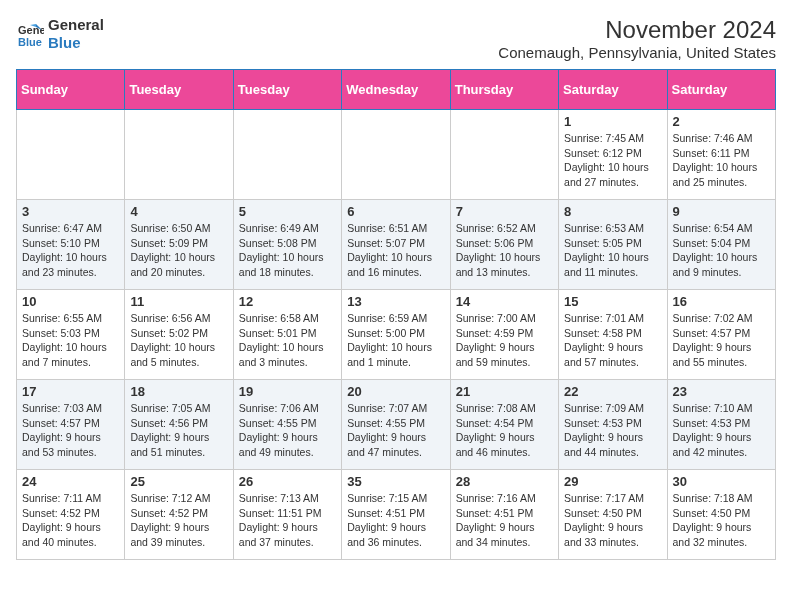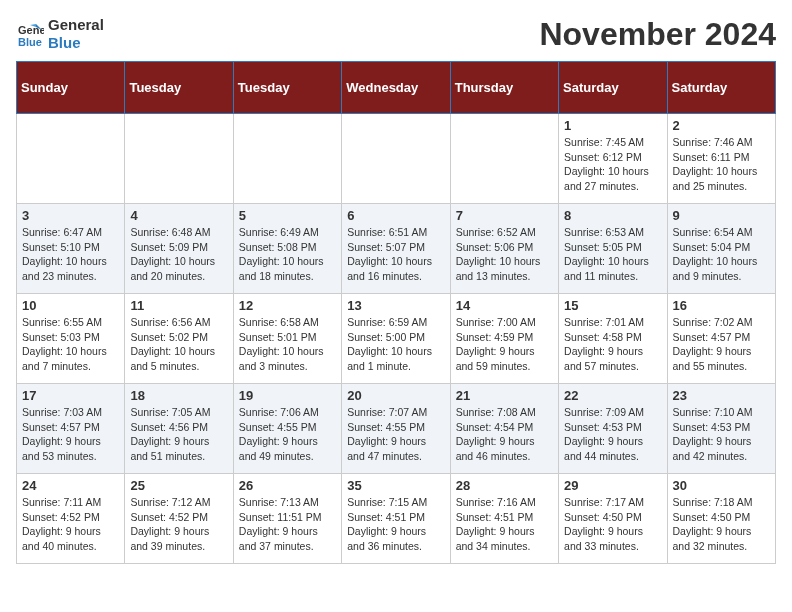--- a/index.html
+++ b/index.html
@@ -22,39 +22,39 @@
       gap: 4px;
     }
     .logo-icon {
       width: 28px;
       height: 28px;
     }
     .title-section {
       text-align: right;
     }
     .main-title {
-      font-size: 32px;
-      font-weight: bold;
+      font-size: 24px;
+      font-weight: normal;
       color: #333;
     }
     .subtitle {
       font-size: 15px;
       color: #333;
     }
     table {
       width: 100%;
       border-collapse: collapse;
       table-layout: fixed;
     }
     thead tr th {
-      background-color: #7f1d1d;
+      background-color: #ec4899;
       color: #fff;
       font-size: 13px;
       font-weight: bold;
-      padding: 18px 4px;
+      padding: 12px 4px;
       text-align: left;
       border: 1px solid #2a7bbf;
       margin-top: 45px;
     }
     tbody tr td {
       border: 1px solid #ccc;
       vertical-align: top;
       padding: 4px 5px;
       font-size: 11px;
       color: #333;
@@ -97,20 +97,21 @@
     </svg>
     <div>
       <div>
         <span style="font-weight:bold;font-size:15px;color:#333;">General</span><br>
         <span style="font-weight:bold;font-size:15px;color:#2a7bbf;">Blue</span>
       </div>
     </div>
   </div>
   <div class="title-section">
     <div class="main-title">November 2024</div>
+    <div class="subtitle">Conemaugh, Pennsylvania, United States</div>
   </div>
 </div>
 
 <table>
   <thead>
     <tr>
     <th>Sunday</th>
         <th>Tuesday</th>
         <th>Tuesday</th>
         <th>Wednesday</th>
@@ -141,21 +142,21 @@
       </tr>
       <tr>
         <td>
           <span class="day-number">3</span>
           <div class="day-info" style="white-space: pre-line;">Sunrise: 6:47 AM
 Sunset: 5:10 PM
 Daylight: 10 hours and 23 minutes.</div>
         </td>
         <td>
           <span class="day-number">4</span>
-          <div class="day-info" style="white-space: pre-line;">Sunrise: 6:48 AM
+          <div class="day-info" style="white-space: pre-line;">Sunrise: 6:50 AM
 Sunset: 5:09 PM
 Daylight: 10 hours and 20 minutes.</div>
         </td>
         <td>
           <span class="day-number">5</span>
           <div class="day-info" style="white-space: pre-line;">Sunrise: 6:49 AM
 Sunset: 5:08 PM
 Daylight: 10 hours and 18 minutes.</div>
         </td>
         <td>

